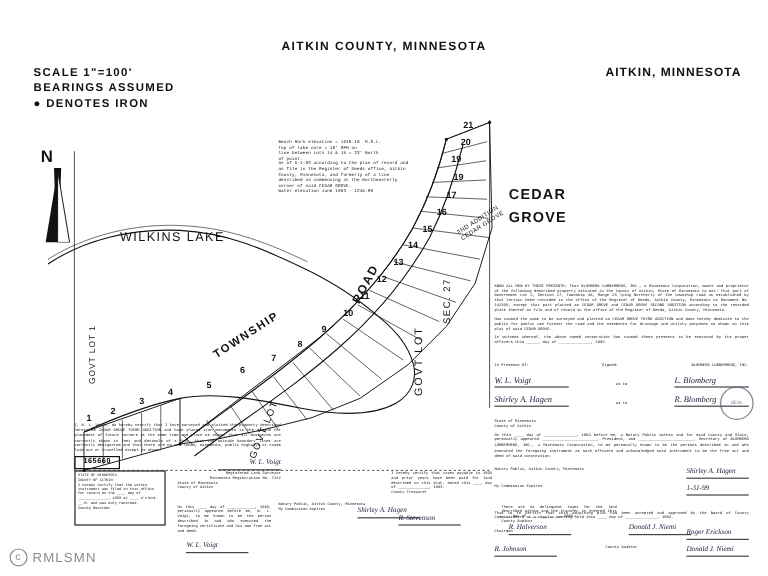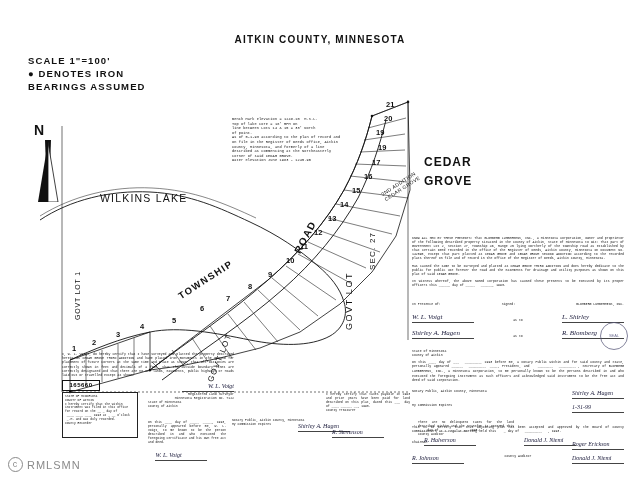--- a/index.html
+++ b/index.html
@@ -314,25 +314,26 @@
 </style>
 </head>
 <body>
 
 <div id="page">
 
   <div class="title-sub">AITKIN COUNTY, MINNESOTA</div>
 
   <div class="scale-block">
     <div>SCALE  1"=100'</div>
+    <div>BEARINGS ASSUMED</div>
     <div>● DENOTES IRON</div>
-    <div>BEARINGS ASSUMED</div>
   </div>
 
   <div class="surveyor-block">
+    <div>AITKIN, MINNESOTA</div>
   </div>
 
   <div class="north-label">N</div>
   <div class="north-arrow">
     <svg width="26" height="62" viewBox="0 0 26 62">
       <polygon points="9,0 15,0 13,55 11,55" fill="#111"></polygon>
       <polygon points="2,62 12,2 12,62" fill="#111"></polygon>
       <polygon points="12,2 22,62 12,62" fill="#fff" stroke="#111" stroke-width="0.8"></polygon>
     </svg>
   </div>
@@ -451,21 +452,21 @@
 
   <div class="right-sigs">
     <div class="sig-row">
       <span>In Presence Of:</span>
       <span>Signed:</span>
       <span>BLOMBERG LUMBERMENS, INC.</span>
     </div>
     <div class="sig-row" style="margin-top:6px;">
       <span class="script">W. L. Voigt</span>
       <span style="align-self:flex-end;">as to</span>
-      <span class="script">L. Shirley</span>
+      <span class="script">L. Blomberg</span>
     </div>
     <div class="sig-row" style="margin-top:6px;">
       <span class="script">Shirley A. Hagen</span>
       <span style="align-self:flex-end;">as to</span>
       <span class="script">R. Blomberg</span>
     </div>
 
     <div style="margin-top:10px;">
       <div>State of Minnesota</div>
       <div>County of Aitkin</div>

